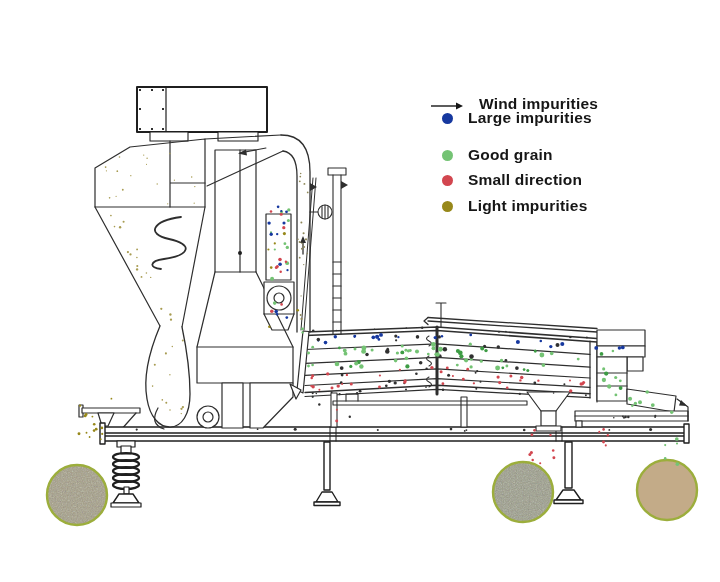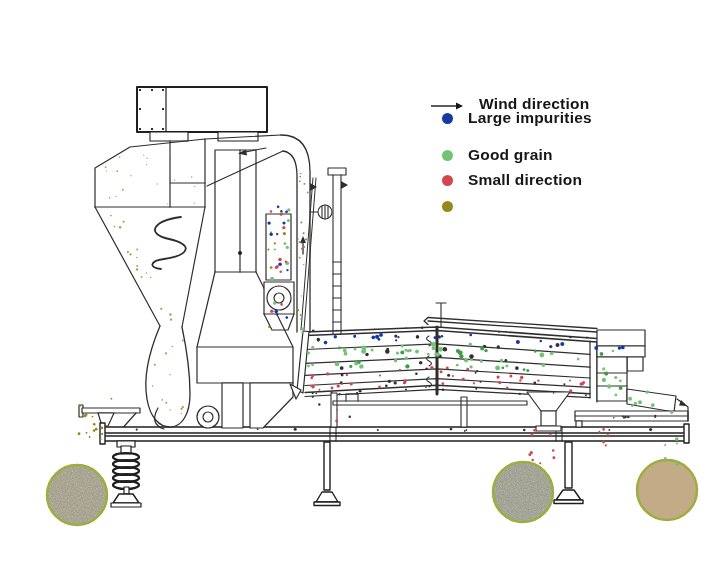--- a/index.html
+++ b/index.html
@@ -588,32 +588,33 @@
   </svg>
 
   <div>
     <div class="legend-row" style="top:93px">
       <span class="l-arrow">
         <svg width="34" height="12" viewBox="0 0 34 12">
           <line x1="1" y1="6" x2="26" y2="6" stroke="#161616" stroke-width="1.4"></line>
           <path d="M26,2.5 L33,6 L26,9.5 Z" fill="#161616"></path>
         </svg>
       </span>
-      <span class="l-text">Wind direction</span>
+      <span class="l-text">Wind impurities</span>
     </div>
     <div class="legend-row" style="top:107px">
       <span class="legend-dot" style="background: rgb(22, 56, 159);"></span>
       <span class="l-text">Large impurities</span>
     </div>
     <div class="legend-row" style="top:144px">
       <span class="legend-dot" style="background: rgb(116, 195, 116);"></span>
       <span class="l-text">Good grain</span>
     </div>
     <div class="legend-row" style="top:169px">
       <span class="legend-dot" style="background: rgb(210, 70, 79);"></span>
       <span class="l-text">Small direction</span>
     </div>
     <div class="legend-row" style="top:195px">
       <span class="legend-dot" style="background: rgb(151, 136, 26);"></span>
+      <span class="l-text">Light impurities</span>
     </div>
   </div>
 
 </div>
 
 </body></html>

